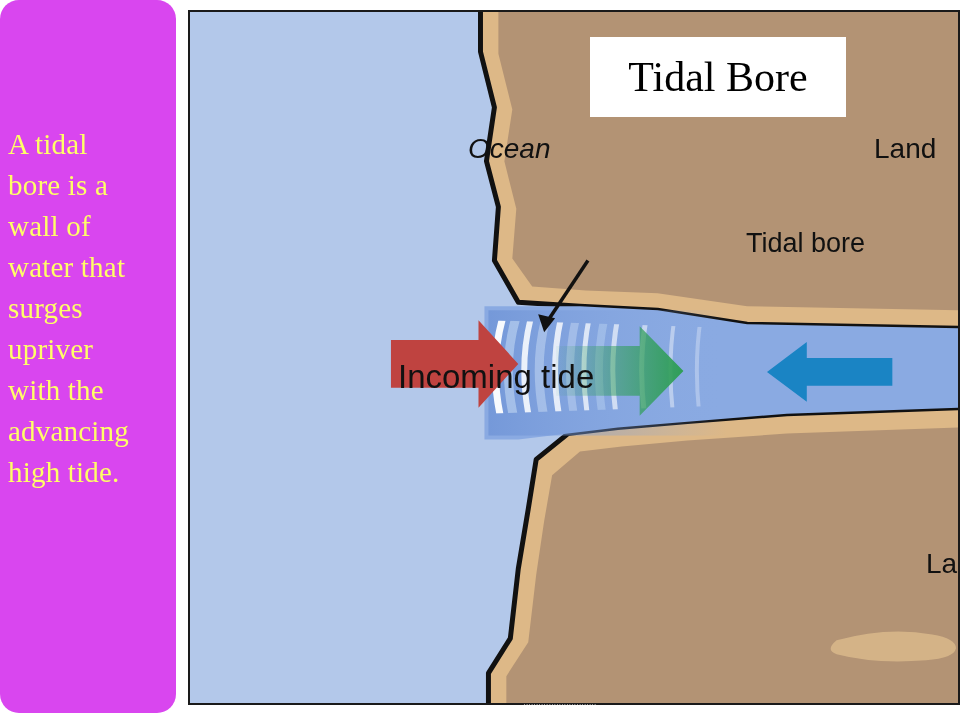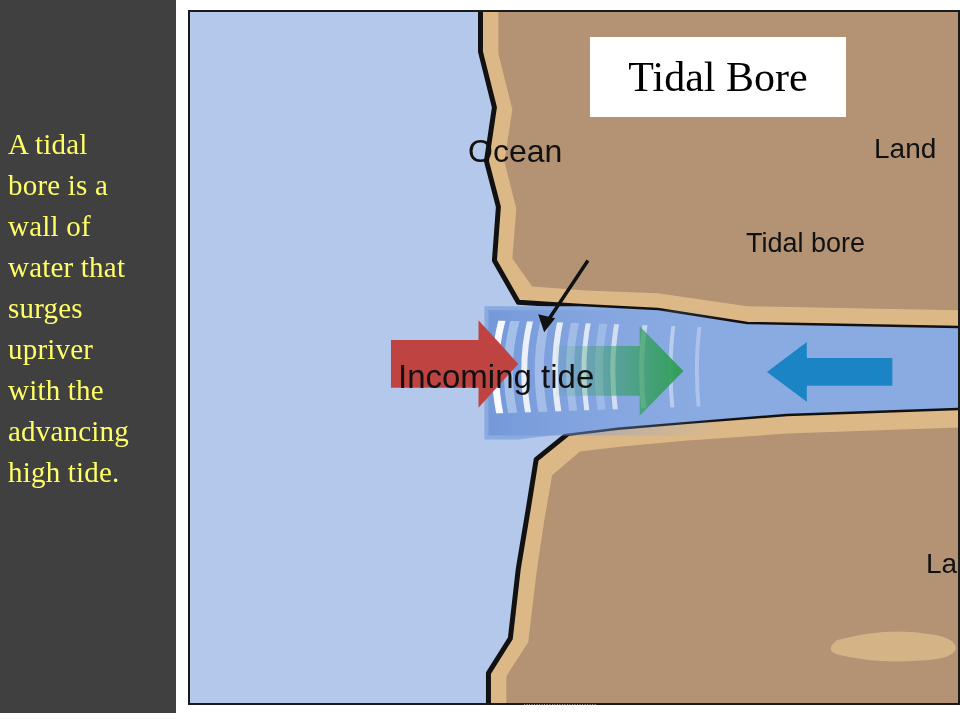--- a/index.html
+++ b/index.html
@@ -15,21 +15,22 @@
     font-family: "Liberation Sans", sans-serif;
   }
 
   
   #caption-panel {
     position: absolute;
     left: 0;
     top: 0;
     width: 176px;
     height: 713px;
-    background: #404040;
+    background: #d946ef;
+    border-radius: 19px;
   }
   #caption-text {
     position: absolute;
     left: 8px;
     top: 124px;
     width: 166px;
     color: #ffff66;
     font-family: "Liberation Serif", serif;
     font-size: 29px;
     line-height: 41px;
@@ -80,21 +81,21 @@
   }
 
   
   .map-label {
     position: absolute;
     font-family: "Liberation Sans", sans-serif;
     color: #111111;
     z-index: 25;
     white-space: nowrap;
   }
-  #label-ocean   { left: 278px; top: 121px; font-size: 32px; }
+  #label-ocean   { left: 278px; top: 121px; font-size: 28px; font-style: italic; }
   #label-land-top{ left: 684px; top: 121px; font-size: 28px; }
   #label-tidalbore{ left: 556px; top: 216px; font-size: 27px; }
   #label-incoming{ left: 208px; top: 346px; font-size: 33px; }
   #label-land-bottom { left: 736px; top: 536px; font-size: 28px; }
 
   
   #bottom-credit {
     position: absolute;
     left: 300px;
     top: 698px;

